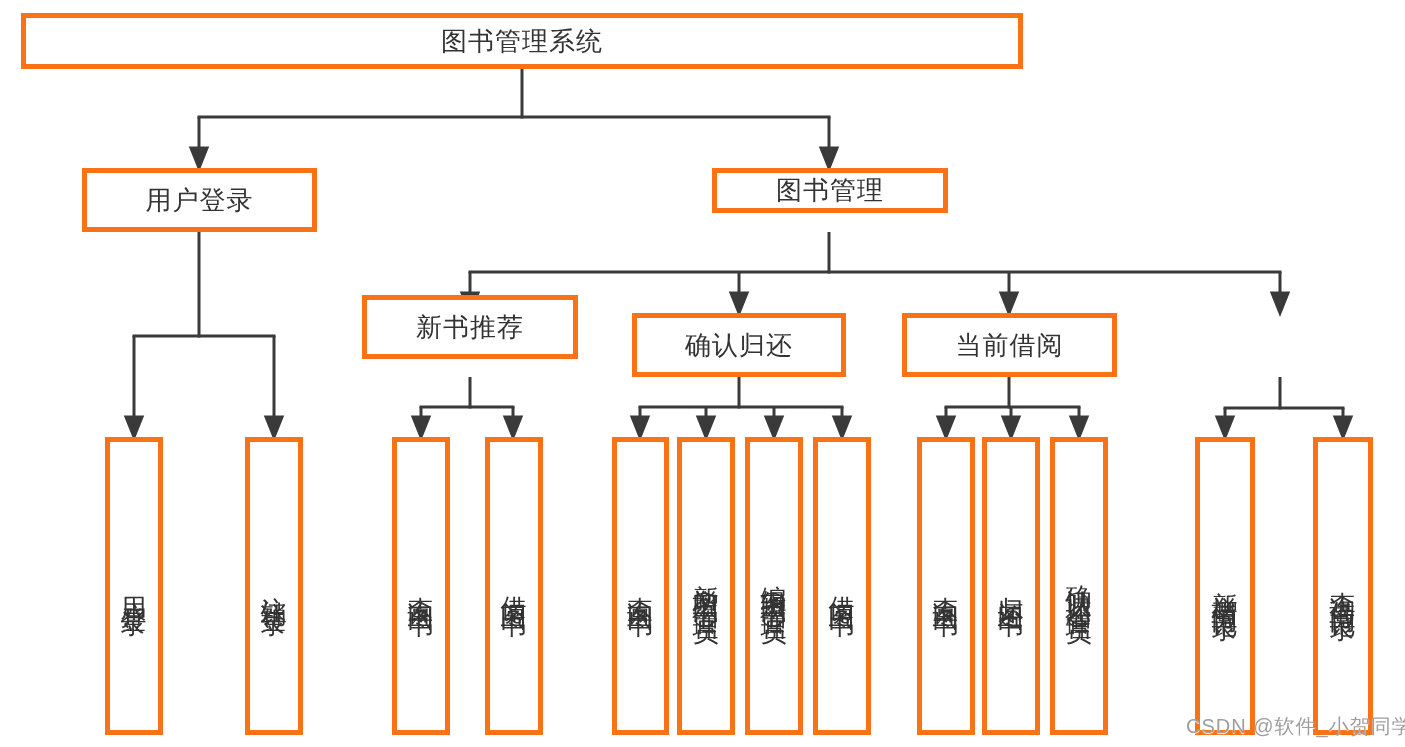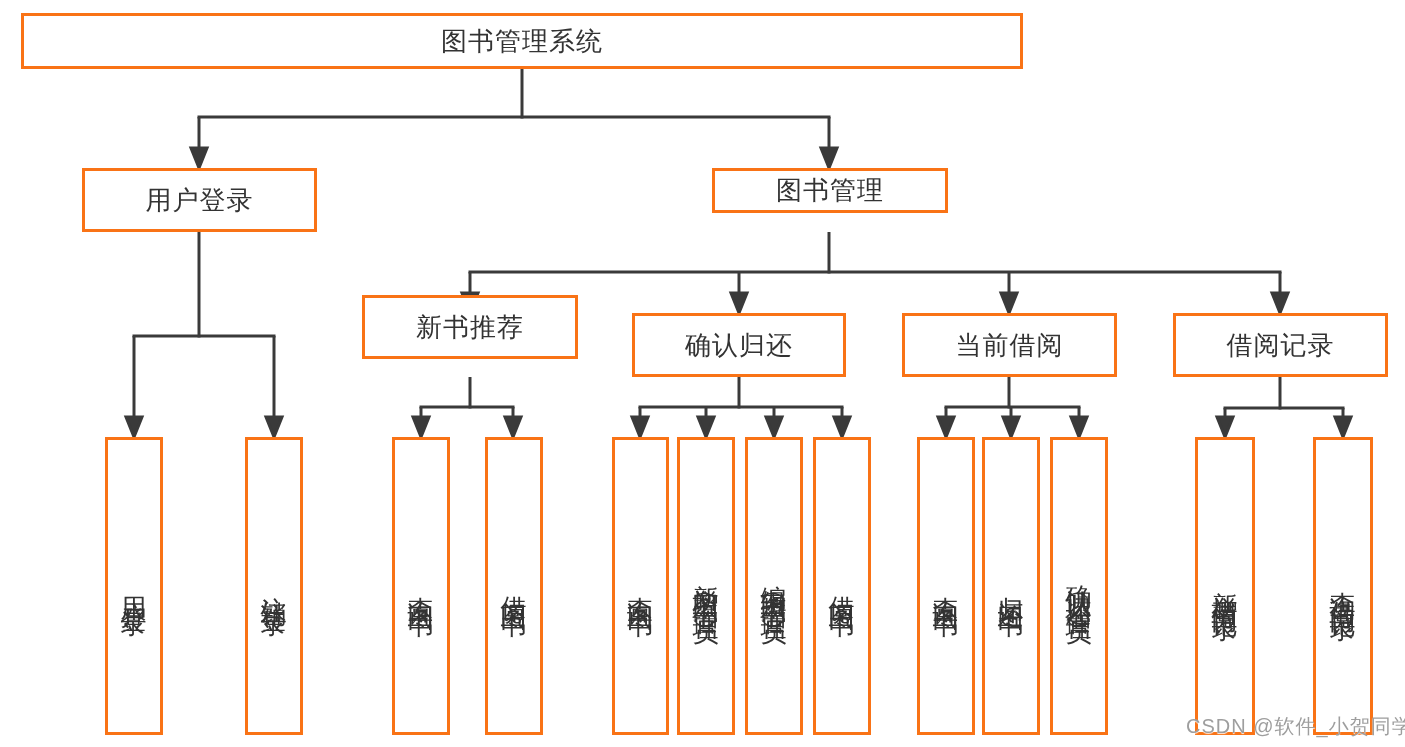--- a/index.html
+++ b/index.html
@@ -3,21 +3,21 @@
 <meta charset="utf-8">
 <style>
   html,body{margin:0;padding:0;background:#fff;}
   .stage{
     position:relative;width:1405px;height:747px;background:#ffffff;
     font-family:"Liberation Sans", sans-serif;overflow:hidden;
   }
   svg.wires{position:absolute;left:0;top:0;z-index:1;}
   .node{
     position:absolute;z-index:2;box-sizing:border-box;
-    background:#ffffff;border:3px solid #f97316;color:#333333;
+    background:#ffffff;border:5px solid #f97316;color:#333333;
     display:flex;align-items:center;justify-content:center;
   }
   .node.h{font-size:26px;letter-spacing:1px;white-space:nowrap;}
   .node.v{font-size:26px;}
   .vtext{
     writing-mode:vertical-rl;text-orientation:mixed;
     letter-spacing:5px;line-height:1;
   }
   .watermark{
     position:absolute;z-index:3;left:1186px;top:713px;
@@ -95,21 +95,20 @@
   </svg>
 
   <div class="node h" style="left:21px;top:13px;width:1002px;height:56px">图书管理系统</div>
 
   <div class="node h" style="left:82px;top:168px;width:235px;height:64px">用户登录</div>
   <div class="node h" style="left:712px;top:168px;width:236px;height:45px">图书管理</div>
 
   <div class="node h" style="left:362px;top:295px;width:216px;height:64px">新书推荐</div>
   <div class="node h" style="left:632px;top:313px;width:214px;height:64px">确认归还</div>
   <div class="node h" style="left:902px;top:313px;width:215px;height:64px">当前借阅</div>
-  <div class="node h" style="left:1173px;top:313px;width:215px;height:64px">借阅记录</div>
 
   <div class="node v" style="left:105px;top:437px;width:58px;height:298px">
     <span class="vtext">用户登录</span>
   </div>
   <div class="node v" style="left:245px;top:437px;width:58px;height:298px">
     <span class="vtext">注销登录</span>
   </div>
 
   <div class="node v" style="left:392px;top:437px;width:58px;height:298px">
     <span class="vtext">查询图书</span>

